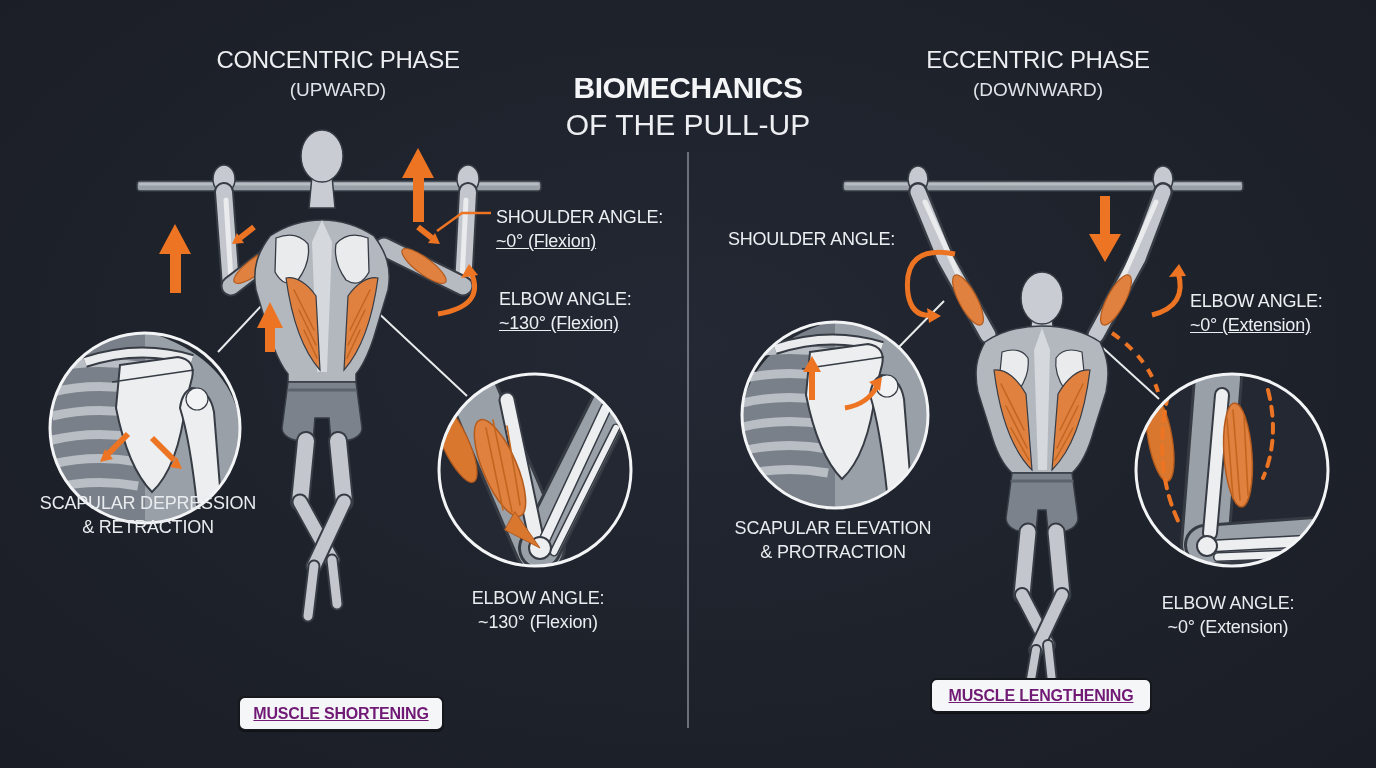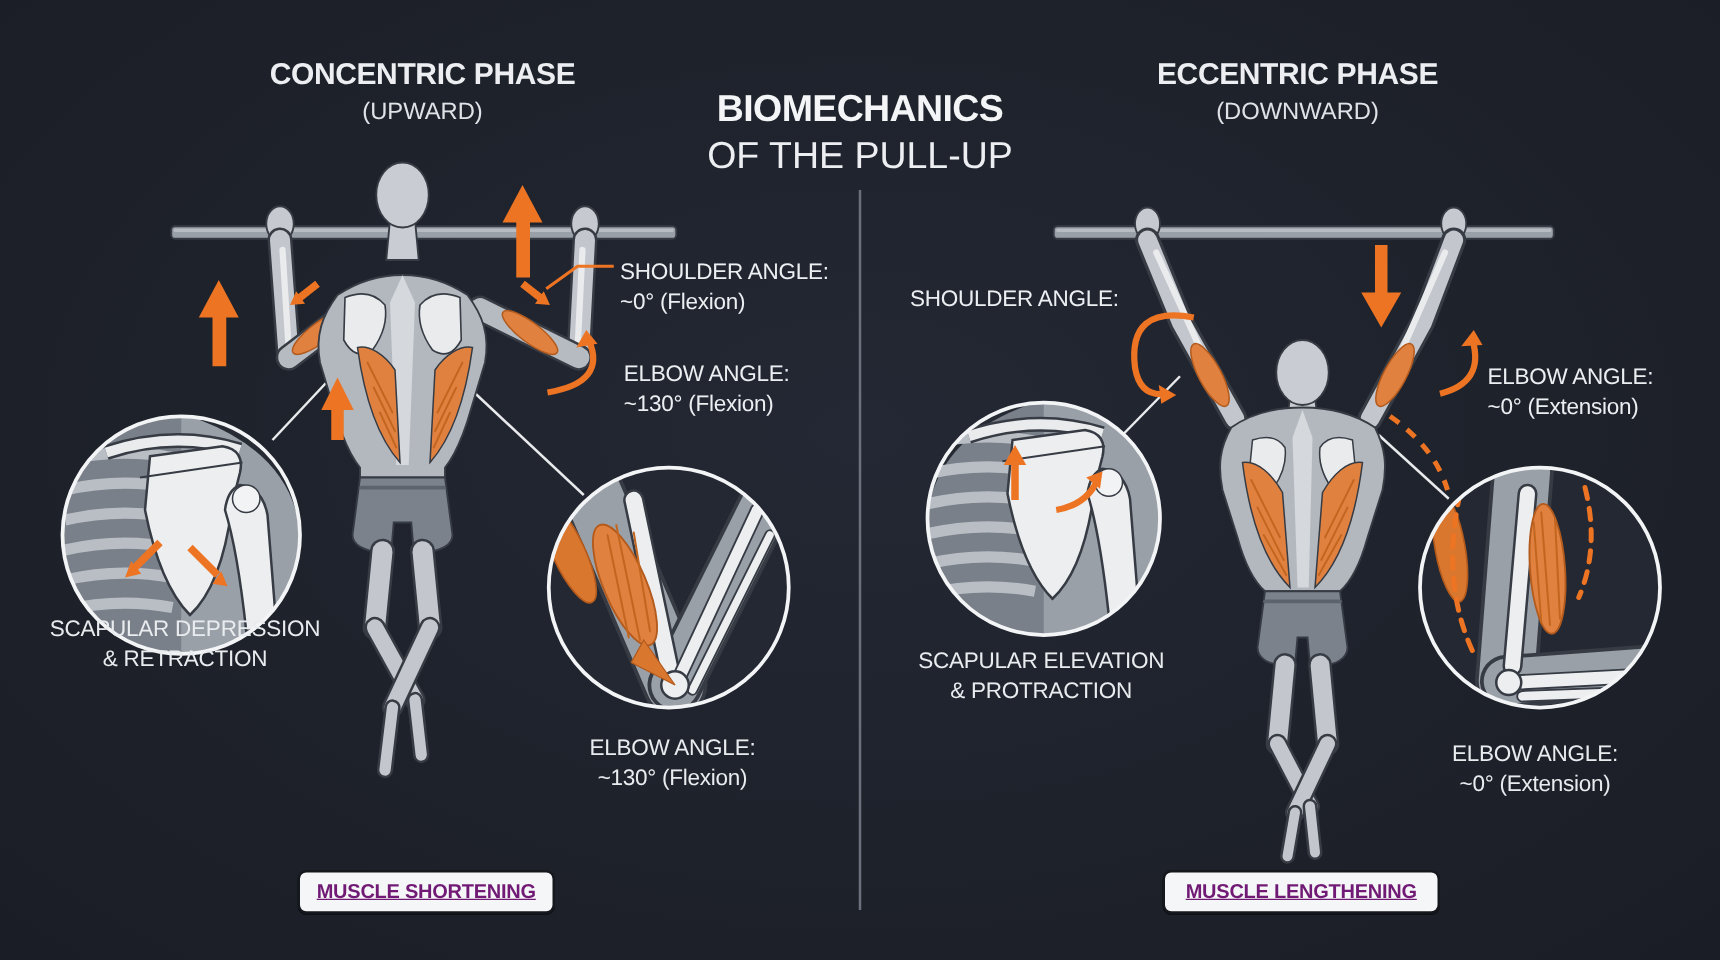--- a/index.html
+++ b/index.html
@@ -7,24 +7,24 @@
     position:relative;width:1376px;height:768px;overflow:hidden;
     background:radial-gradient(ellipse at 50% 45%, #242834 0%, #1e222b 55%, #1a1d25 100%);
     font-family:"Liberation Sans", sans-serif;
     color:#eef0f3;
   }
   .abs{position:absolute;}
   .center{text-align:center;}
   .right{text-align:right;}
   .title-line1{font-size:30px;font-weight:700;letter-spacing:-0.5px;color:#f4f5f7;margin-top:28px;}
   .title-line2{font-size:30px;font-weight:400;letter-spacing:0px;color:#eceef1;margin-top:3px;}
-  .phase-line1{font-size:24px;font-weight:700;letter-spacing:-0.3px;color:#eceef1;}
+  .phase-line1{font-size:24px;font-weight:400;letter-spacing:-0.3px;color:#eceef1;}
   .phase-line2{font-size:19px;font-weight:400;color:#dfe2e6;margin-top:5px;}
   .lbl{font-size:18px;font-weight:500;letter-spacing:-0.2px;line-height:24px;color:#eceff2;}
-  .lbl .val{font-weight:400;}
+  .lbl .val{font-weight:400;text-decoration:underline;}
   .caption{font-size:18px;font-weight:500;letter-spacing:-0.2px;line-height:24px;color:#e9ecef;}
   .badge{
     display:flex;align-items:center;justify-content:center;
     background:#f5f6f7;border:2px solid #15181d;border-radius:7px;
     color:#701a75;font-size:16px;font-weight:700;letter-spacing:-0.2px;
     box-shadow:0 1px 0 rgba(0,0,0,.5);
     text-decoration:underline;
   }
   .divider{width:2px;background:#6a717d;}
   svg{display:block;}
@@ -340,15 +340,15 @@
     <div class="val">~0° (Extension)</div>
   </div>
   <div class="abs caption center" style="left:713px;top:516px;width:240px;">
     <div>SCAPULAR ELEVATION</div>
     <div>&amp; PROTRACTION</div>
   </div>
   <div class="abs caption center" style="left:1118px;top:591px;width:220px;">
     <div>ELBOW ANGLE:</div>
     <div>~0° (Extension)</div>
   </div>
-  <div class="abs badge" style="left:930px;top:696px;width:218px;height:31px;">MUSCLE LENGTHENING</div>
+  <div class="abs badge" style="left:930px;top:678px;width:218px;height:31px;">MUSCLE LENGTHENING</div>
 
 </div>
 
 </body></html>

